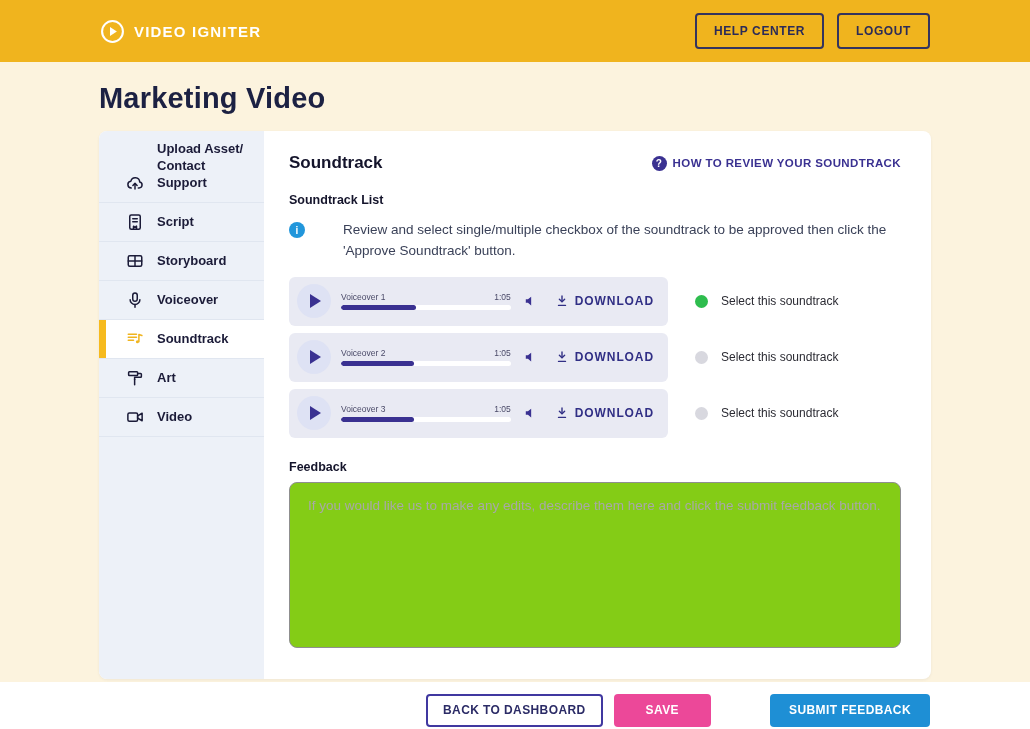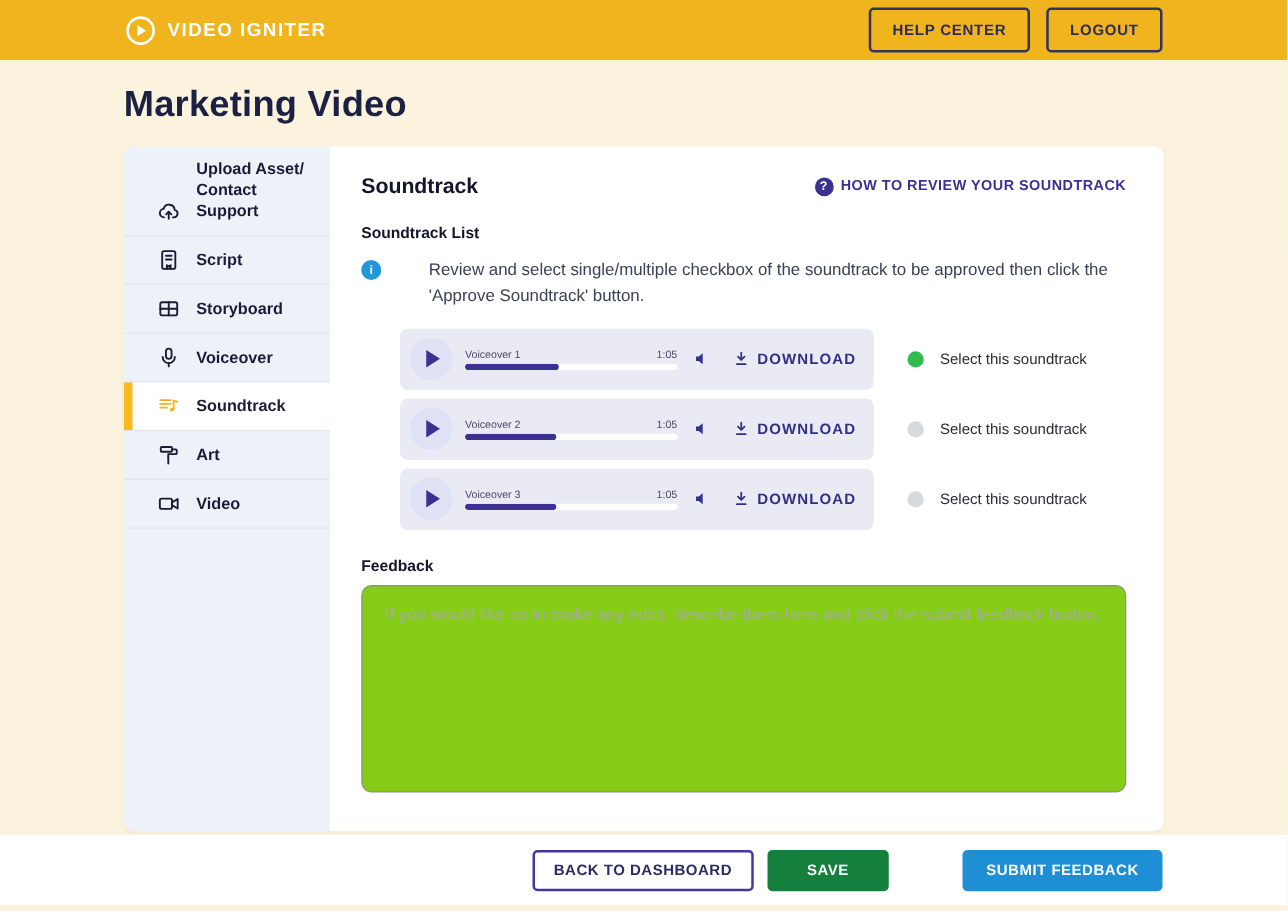--- a/index.html
+++ b/index.html
@@ -5,21 +5,21 @@
   * { margin: 0; padding: 0; box-sizing: border-box; }
   html, body {
     width: 1030px; height: 729px; overflow: hidden;
     background: #FCF3DE;
     font-family: "Liberation Sans", sans-serif;
     color: #1B1B38;
   }
 
   
   .topbar {
-    height: 48px; background: #F0B41E;
+    height: 62px; background: #F0B41E;
     display: flex; align-items: center; justify-content: space-between;
     padding: 0 100px;
   }
   .brand { display: flex; align-items: center; gap: 9px; }
   .brand-text {
     color: #FFFFFF; font-weight: 700; font-size: 15px; letter-spacing: 1.2px;
   }
   .topbar-actions { display: flex; gap: 13px; }
   .topbar-btn {
     background: transparent; border: 2px solid #33335E; color: #2B2B58;
@@ -77,21 +77,21 @@
   .list-heading { margin-top: 20px; font-size: 12.5px; font-weight: 700; color: #14142B; }
 
   .info-row { margin-top: 13px; display: flex; gap: 10px; }
   .info-text { font-size: 13.5px; color: #3A4158; line-height: 1.55; max-width: 612px; margin-left: 28px; }
 
   
   .tracks { margin-top: 15px; }
   .track-row { display: flex; align-items: center; margin-bottom: 7px; }
   .player {
     width: 379px; height: 49px; background: #E9EAF3; border-radius: 6px;
-    display: flex; align-items: center; gap: 10px; padding: 0 14px 0 8px; margin-left: 31px;
+    display: flex; align-items: center; gap: 10px; padding: 0 14px 0 8px;
   }
   .play-btn {
     width: 34px; height: 34px; border-radius: 50%; border: none; cursor: pointer;
     background: #DEE2F4; display: flex; align-items: center; justify-content: center; flex-shrink: 0;
   }
   .play-tri {
     width: 0; height: 0; margin-left: 3px;
     border-left: 11px solid #3A3191;
     border-top: 7px solid transparent; border-bottom: 7px solid transparent;
   }
@@ -132,21 +132,21 @@
     margin-top: 3px; height: 56px; background: #FFFFFF;
     display: flex; align-items: center; justify-content: flex-end;
     gap: 11px; padding-right: 100px;
   }
   .footer-btn {
     height: 33px; border-radius: 4px; cursor: pointer;
     font-family: inherit; font-size: 12px; font-weight: 700; letter-spacing: 0.4px;
     border: none; color: #FFFFFF; padding: 0 19px; text-align: center;
   }
   .btn-back { background: #FFFFFF; border: 2px solid #4038A0; color: #2B2B66; padding: 0 15px; }
-  .btn-save { background: #15803d; padding: 0 32px; }
+  .btn-save { background: #ec4899; padding: 0 32px; }
   .btn-submit { background: #1E8FD5; margin-left: 48px; }
   .btn-approve { background: #25B94C; }
 
   svg { display: block; }
 </style>
 </head>
 <body>
 
 <header class="topbar">
   <div class="brand">

